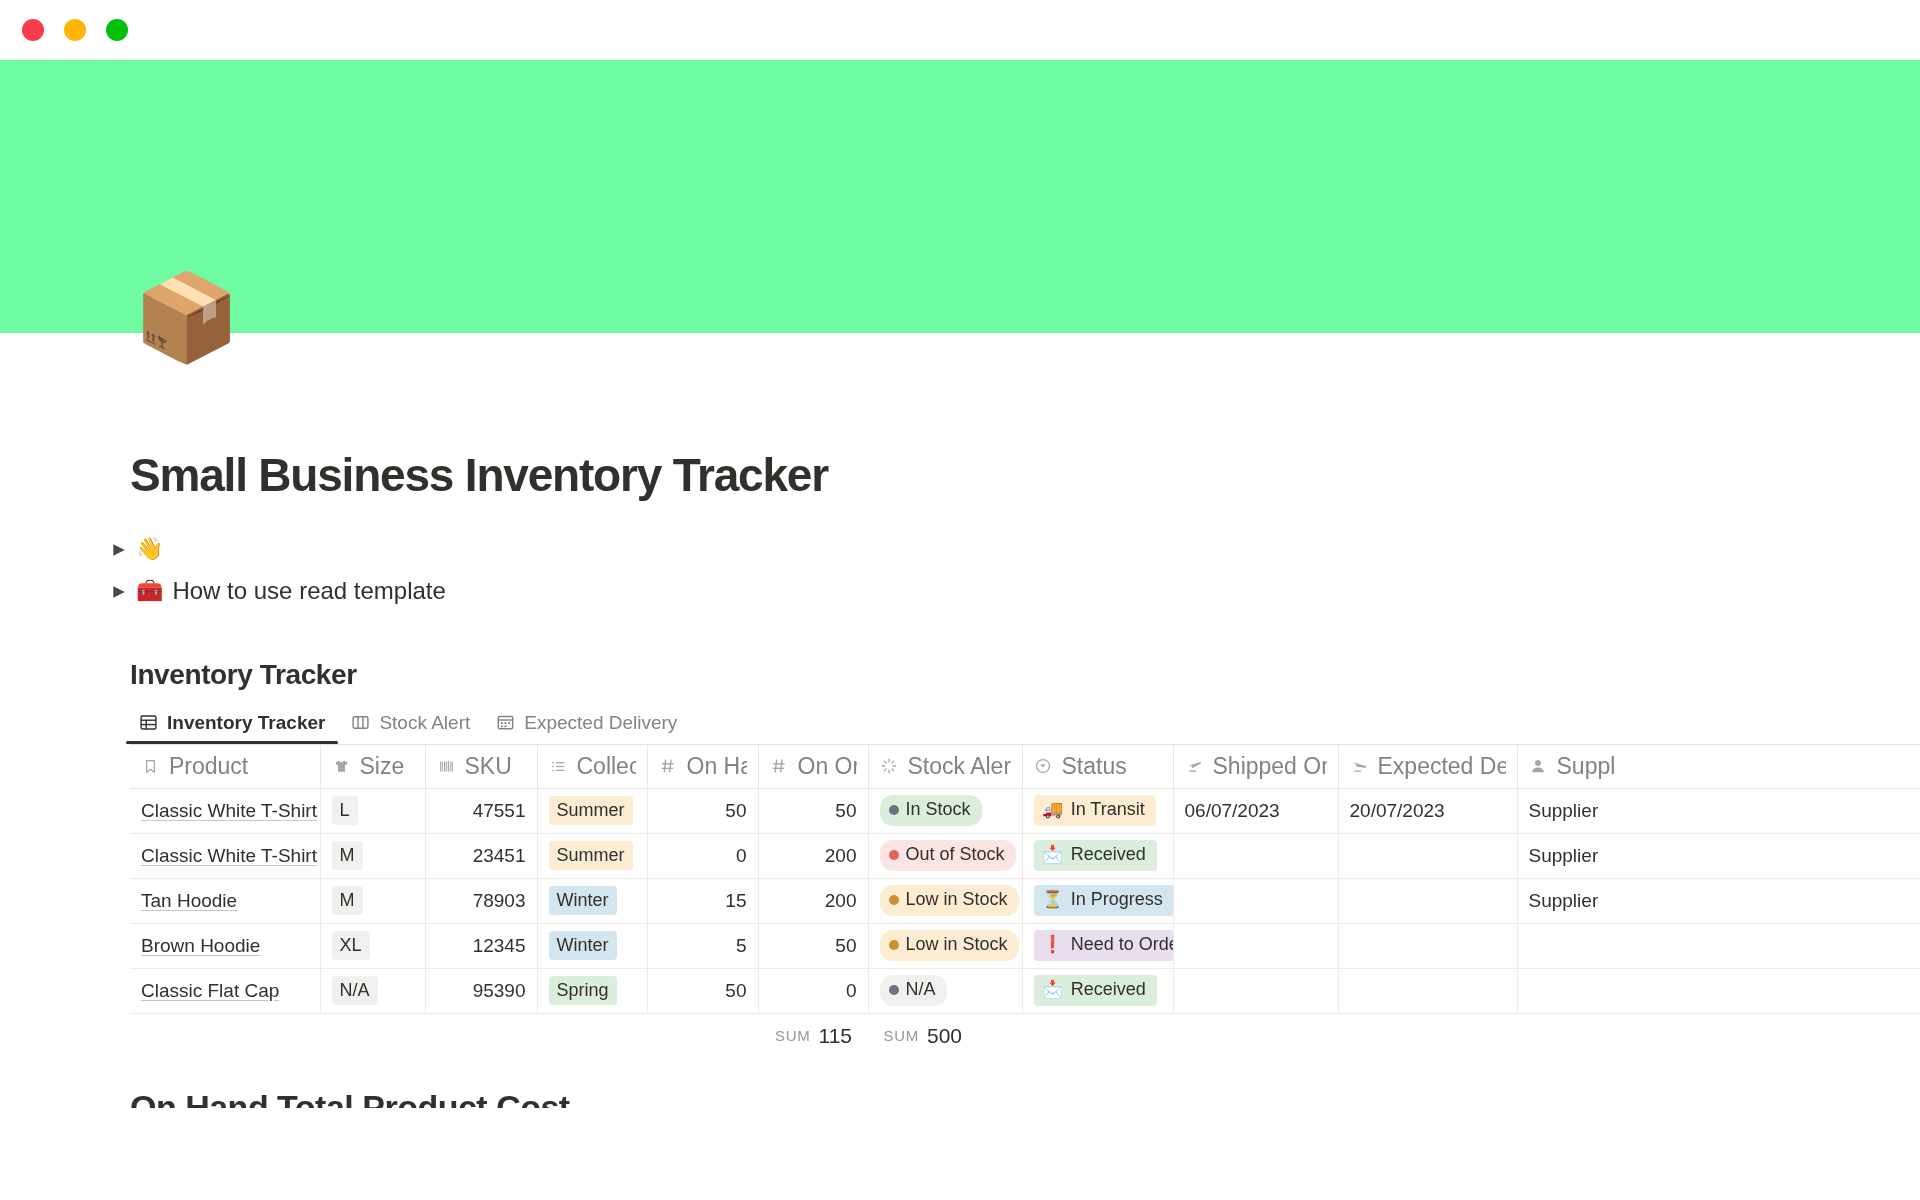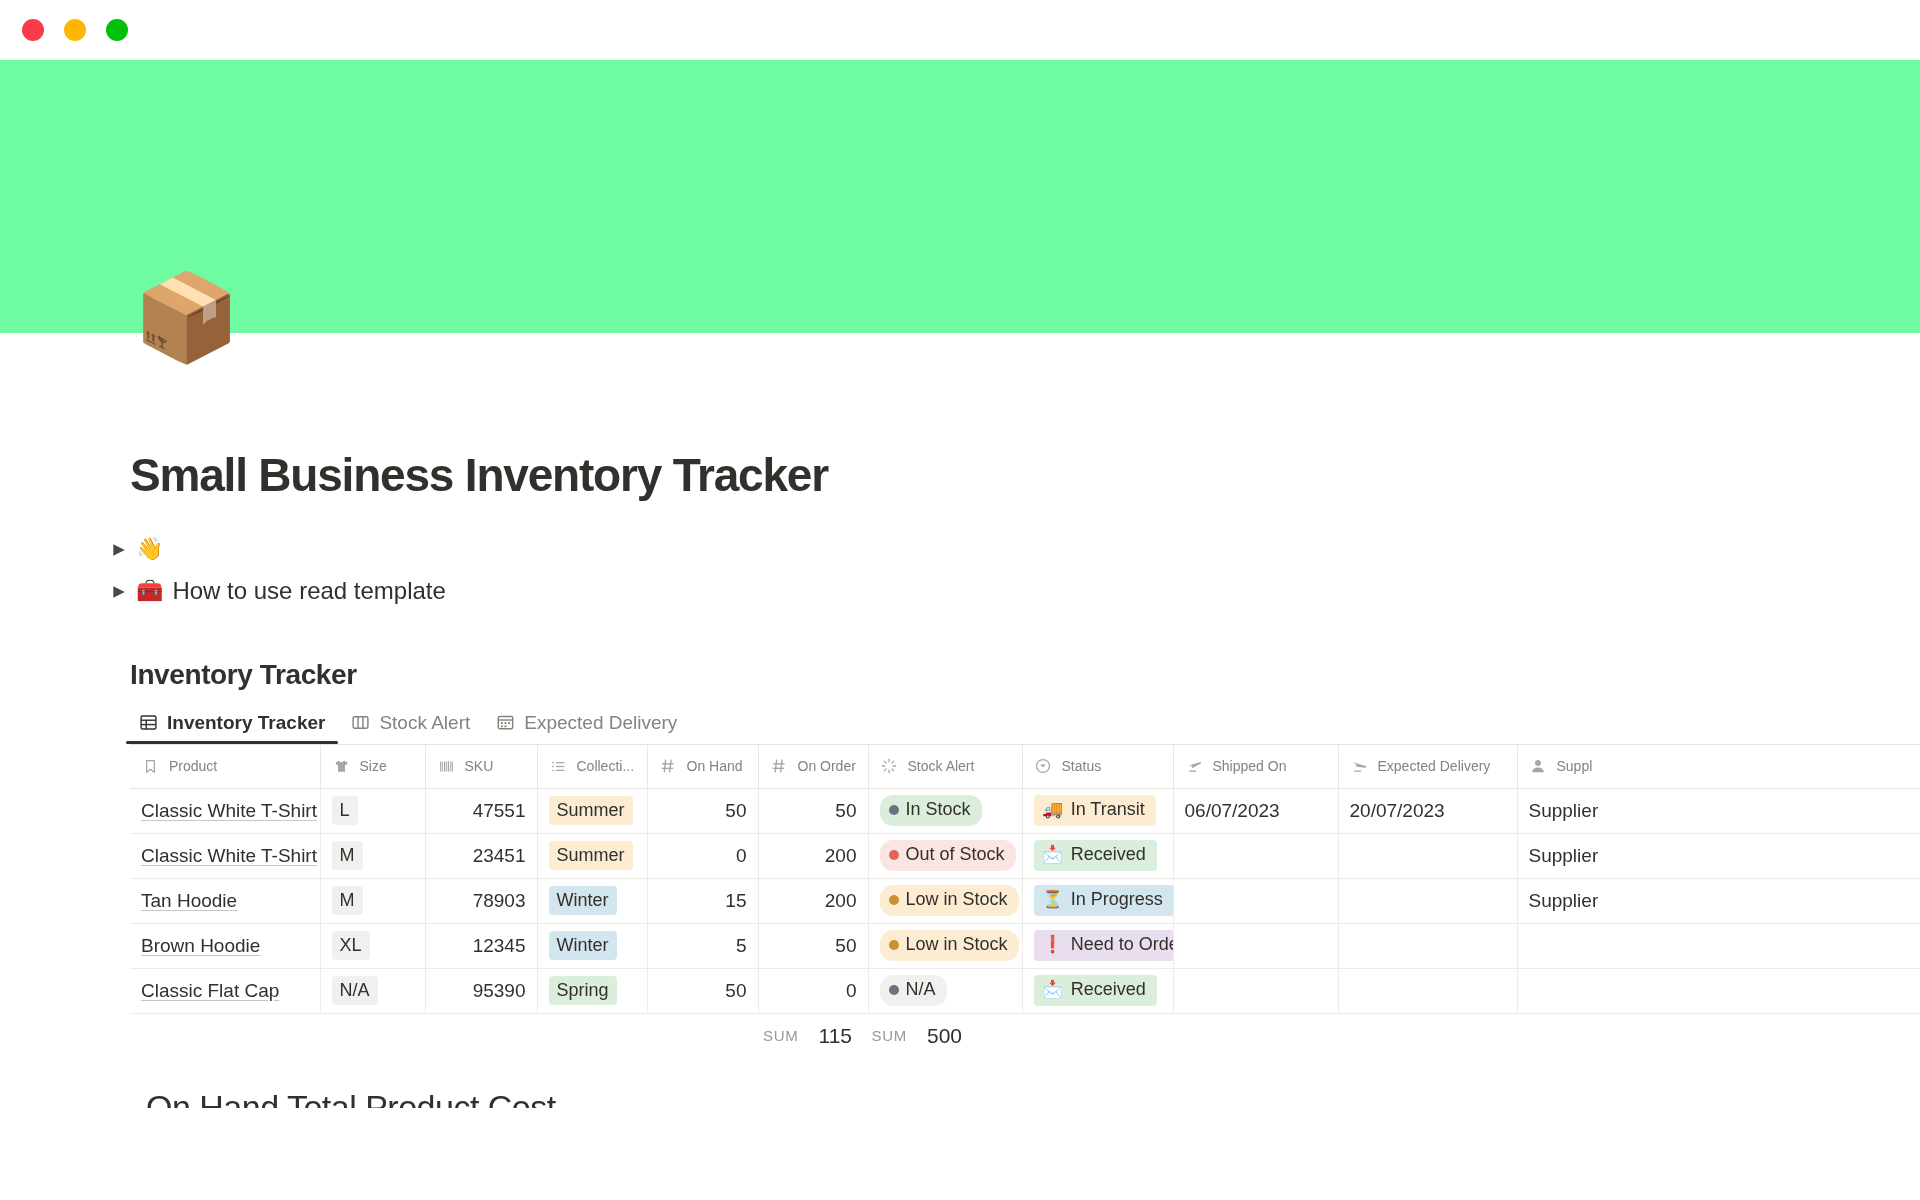--- a/index.html
+++ b/index.html
@@ -123,21 +123,21 @@
   #db-table {
     border-collapse: collapse;
     table-layout: fixed;
     width: 2060px;
     border-top: 1px solid #e6e4e1;
     font-size: 19px;
   }
   #db-table thead th {
     height: 44px;
     font-weight: 400;
-    font-size: 14px;
+    font-size: 23px;
     color: #86827c;
     text-align: left;
     border-bottom: 1px solid #e6e4e1;
     border-right: 1px solid #e9e7e4;
     padding: 0 11px;
     vertical-align: middle;
   }
   #db-table thead th .hcell {
     display: flex;
     align-items: center;
@@ -210,40 +210,39 @@
     width: 2060px;
   }
   .sum-cell {
     position: absolute;
     top: 0;
     height: 44px;
     display: flex;
     align-items: center;
     justify-content: flex-end;
     padding-right: 11px;
-    gap: 20px;
+    gap: 8px;
   }
   .sum-label {
     font-size: 15px;
     letter-spacing: 0.7px;
     color: #9b9792;
     text-transform: uppercase;
   }
   .sum-value { font-size: 21px; color: #32302c; font-weight: 500; }
 
   
   #bottom-heading {
     margin-top: 30px;
     font-size: 34px;
-    font-weight: 400;
+    font-weight: 700;
     color: #32302c;
     letter-spacing: -0.5px;
     height: 20px;
     overflow: hidden;
-    margin-left: 16px;
   }
 </style>
 </head>
 <body>
 
 <div id="window-chrome">
   <div class="traffic-lights">
     <div class="light red" style="background: rgb(247, 59, 74);"></div>
     <div class="light yellow" style="background: rgb(255, 181, 2);"></div>
     <div class="light green" style="background: rgb(0, 192, 9);"></div>

